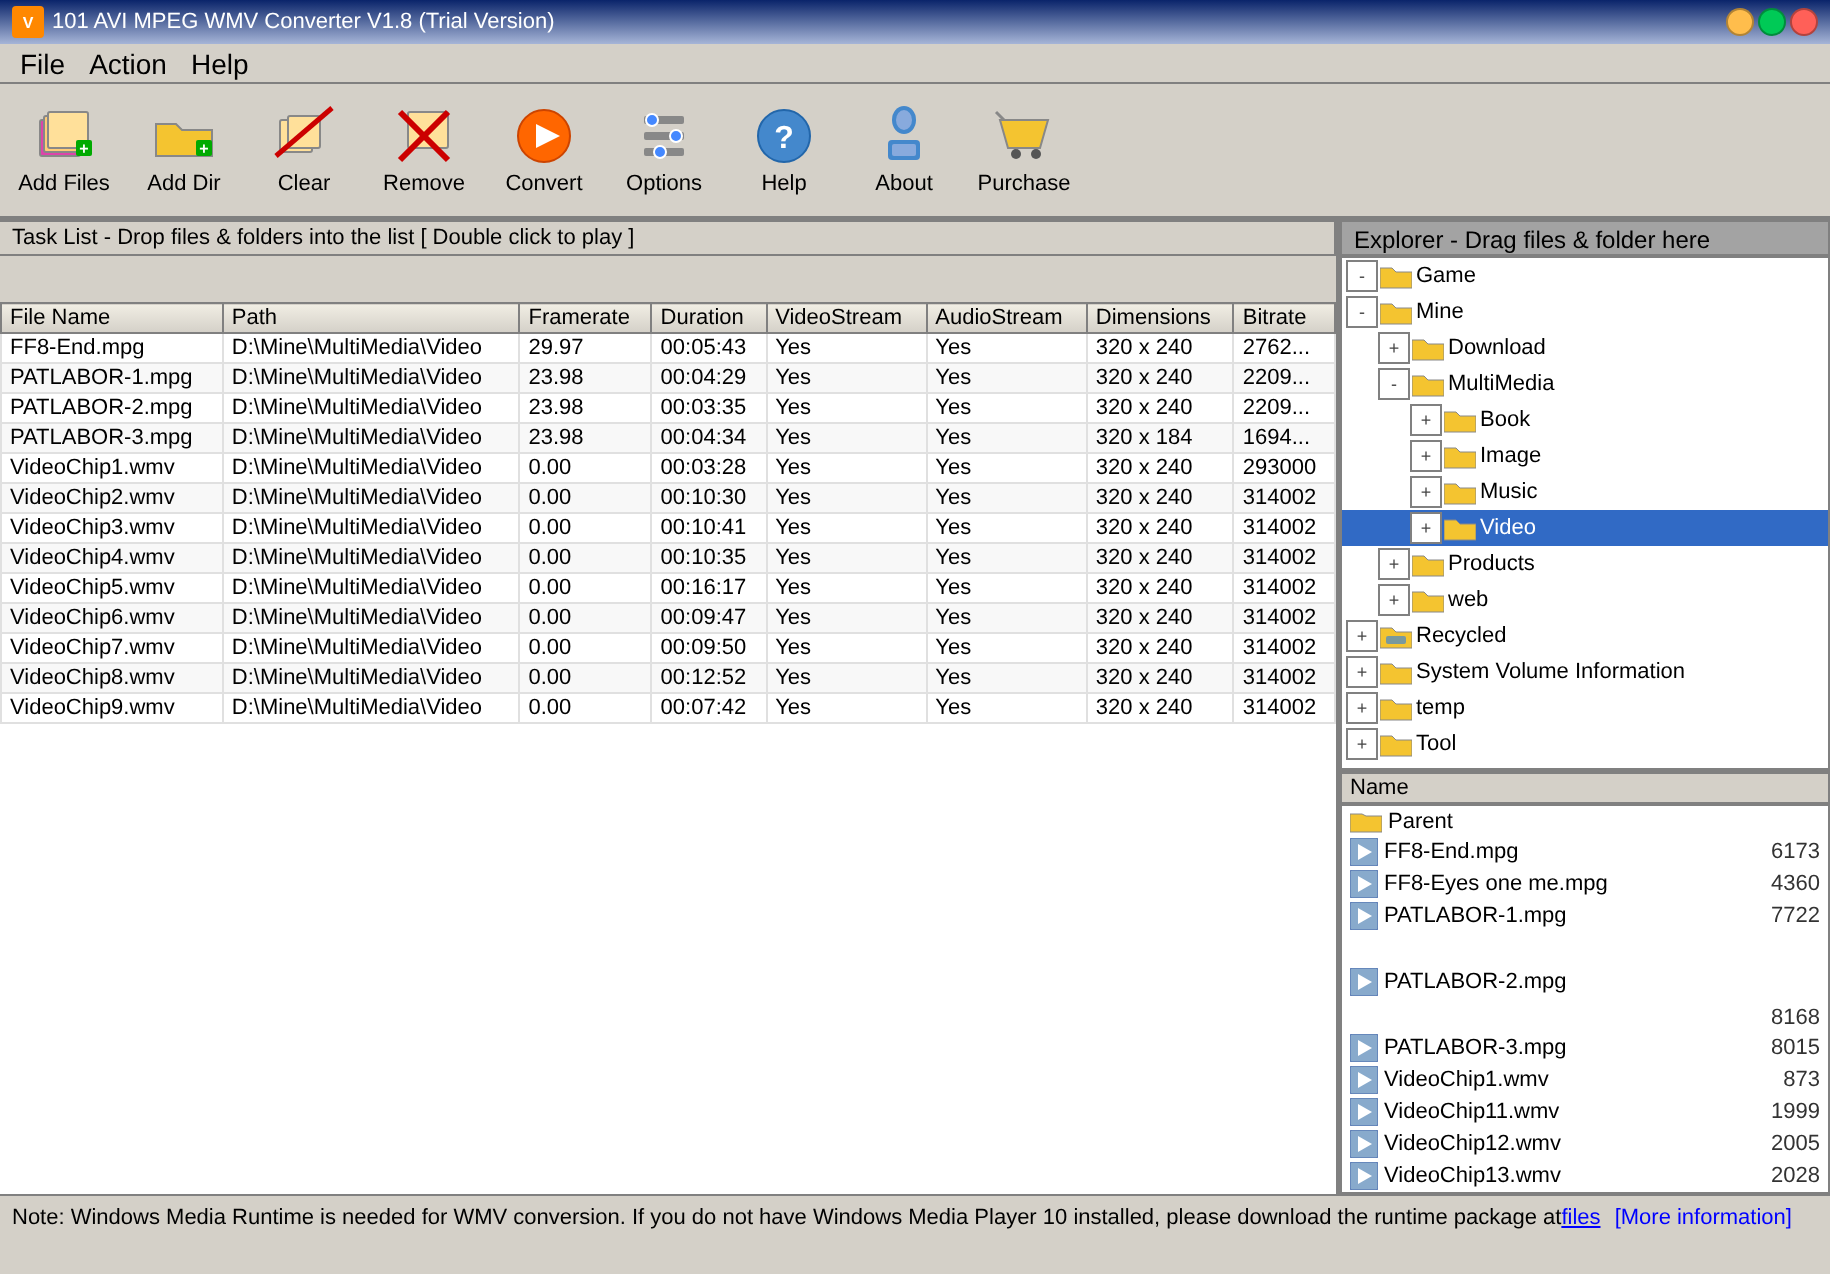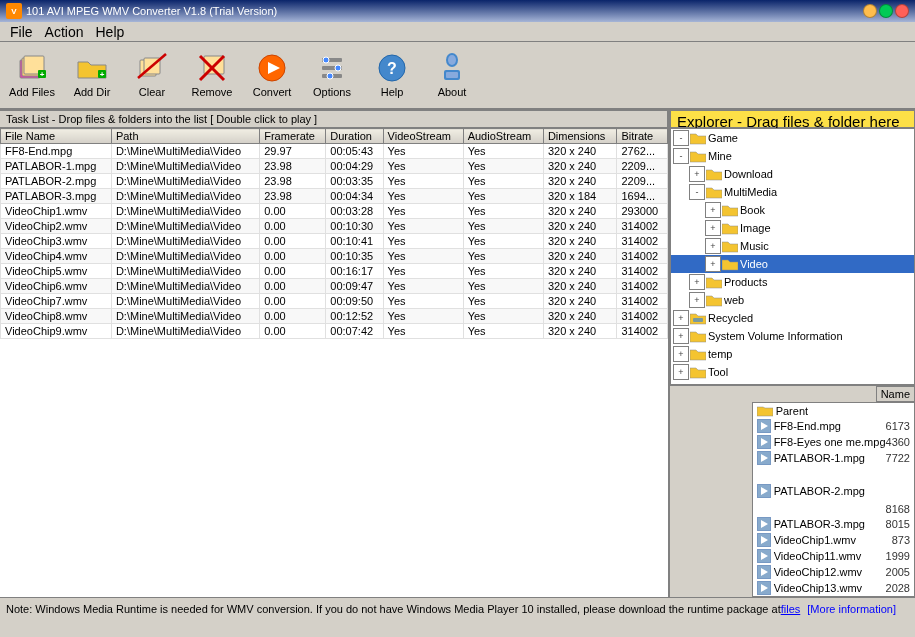--- a/index.html
+++ b/index.html
@@ -115,20 +115,21 @@
       padding: 2px 6px;
       font-size: 11px;
       height: 18px;
     }
 
     
     .file-table-container {
       flex: 1;
       overflow: auto;
       background: white;
+      margin-top: 23px;
     }
     .file-table {
       width: 100%;
       border-collapse: collapse;
       font-size: 11px;
     }
     .file-table thead tr {
       background: #d4d0c8;
     }
     .file-table th {
@@ -148,24 +149,24 @@
     }
     .file-table tbody tr:nth-child(even) { background: #f8f8f8; }
 
     
     .explorer-panel {
       width: 245px;
       display: flex;
       flex-direction: column;
     }
     .explorer-title {
-      background: #fde047;
+      background: #a3a3a3;
       border: 1px solid #808080;
       padding: 2px 6px;
-      font-size: 15px;
+      font-size: 12px;
       height: 18px;
     }
     .explorer-tree {
       flex: 1;
       background: white;
       border: 1px solid #808080;
       overflow: auto;
       font-size: 11px;
     }
     .tree-item {
@@ -183,21 +184,20 @@
       display: inline-flex;
       align-items: center;
     }
 
     
     .file-browser {
       height: 230px;
       display: flex;
       flex-direction: column;
       border-top: 1px solid #808080;
-      align-items: flex-end;
     }
     .file-browser-header {
       background: #d4d0c8;
       border: 1px solid #808080;
       padding: 1px 4px;
       display: flex;
       align-items: center;
     }
     .file-browser-list {
       flex: 1;
@@ -357,20 +357,31 @@
       <svg width="32" height="32" viewBox="0 0 32 32">
         <ellipse cx="16" cy="8" rx="6" ry="7" fill="#4488cc"></ellipse>
         <ellipse cx="16" cy="8" rx="4" ry="5" fill="#88aadd"></ellipse>
         <rect x="8" y="18" width="16" height="10" rx="2" fill="#4488cc"></rect>
         <rect x="10" y="20" width="12" height="6" rx="1" fill="#88aadd"></rect>
       </svg>
     </div>
     <span class="tool-label">About</span>
   </div>
 
+  <div class="tool-btn">
+    <div class="tool-icon">
+      <svg width="32" height="32" viewBox="0 0 32 32">
+        <polygon points="4,8 28,8 24,22 8,22" fill="#f4c430" stroke="#888" stroke-width="1"></polygon>
+        <circle cx="12" cy="25" r="2.5" fill="#555"></circle>
+        <circle cx="22" cy="25" r="2.5" fill="#555"></circle>
+        <line x1="2" y1="4" x2="6" y2="8" stroke="#888" stroke-width="1.5"></line>
+      </svg>
+    </div>
+    <span class="tool-label">Purchase</span>
+  </div>
 </div>
 
 <div class="main-area" style="height: 487px;">
 
   <div class="task-panel">
     <div class="panel-title">Task List - Drop files &amp; folders into the list  [ Double click to play ]</div>
     <div class="file-table-container">
       <table class="file-table">
         <thead>
           <tr>

